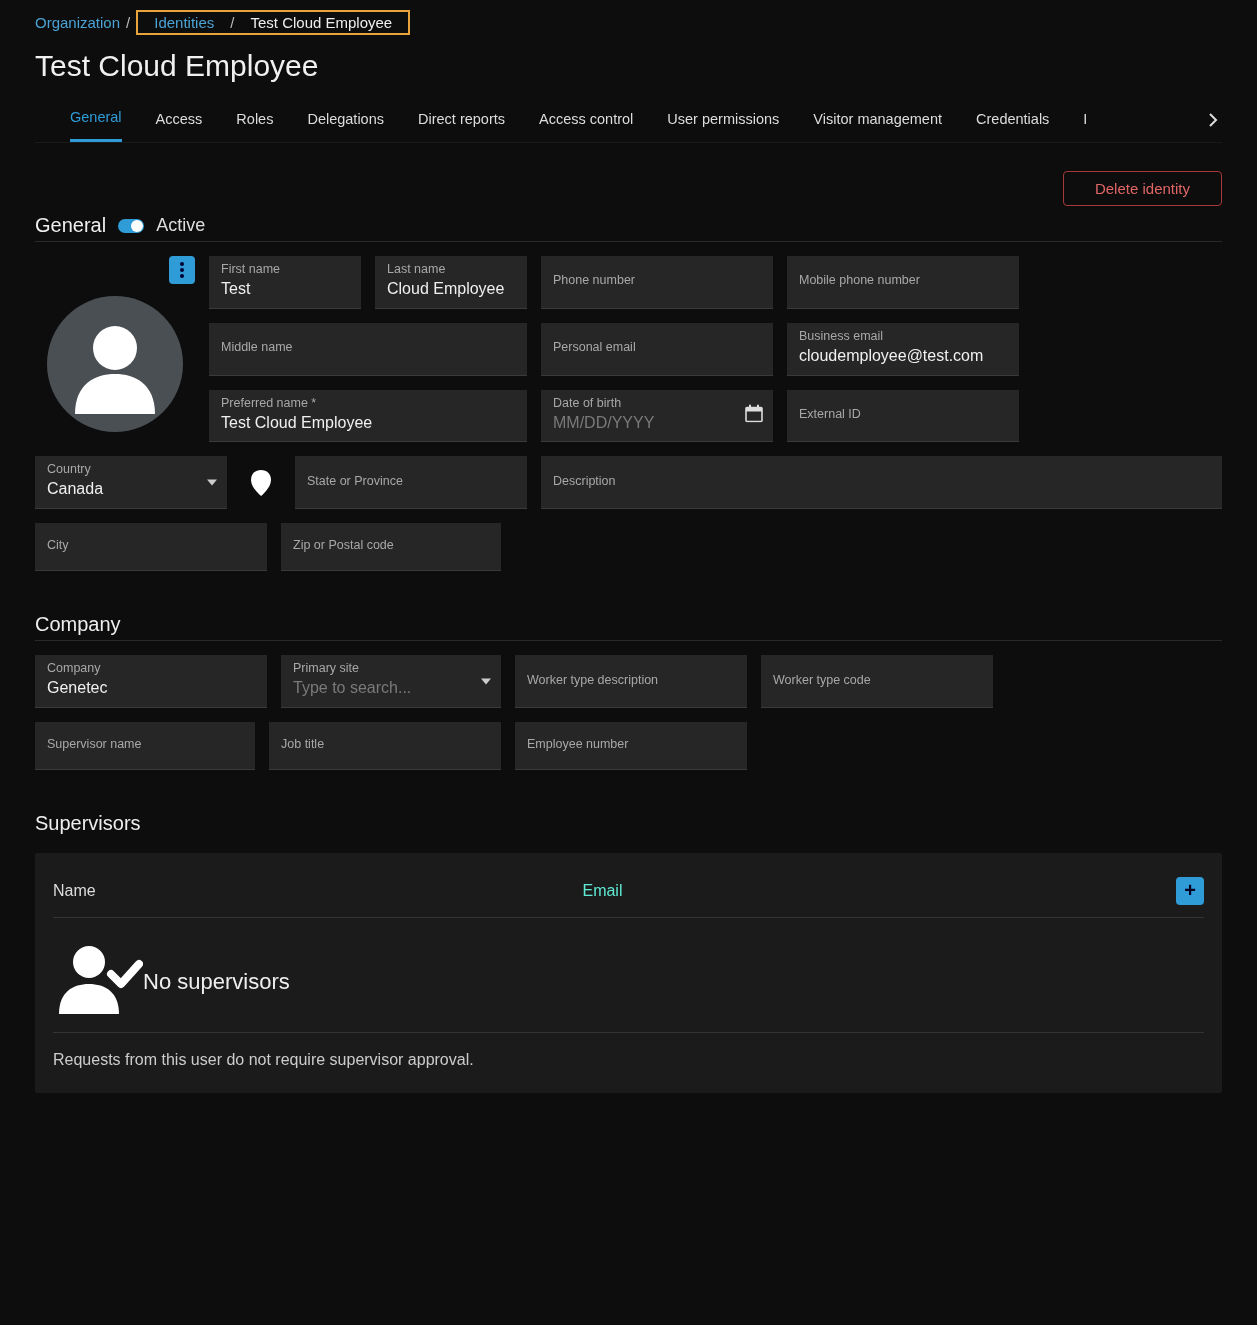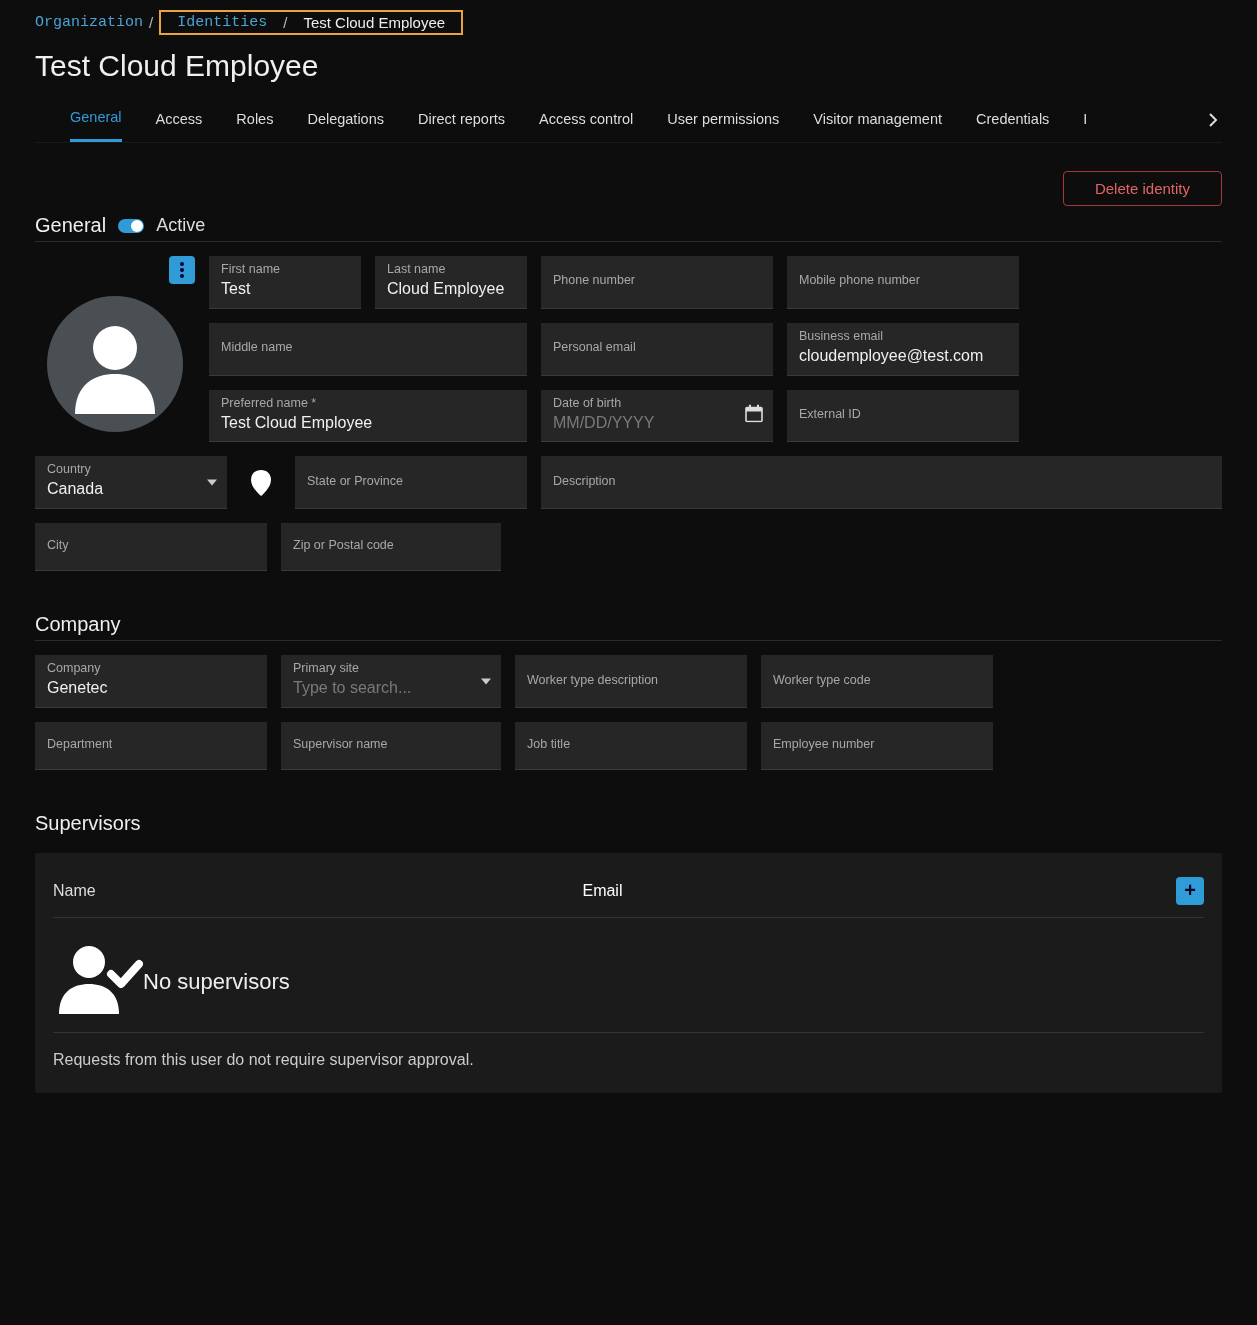--- a/index.html
+++ b/index.html
@@ -5,21 +5,21 @@
   * { box-sizing: border-box; margin: 0; padding: 0; }
   body {
     background: #0d0d0d;
     color: #e0e0e0;
     font-family: "Segoe UI", Arial, sans-serif;
     font-size: 14px;
     width: 1257px;
     padding: 10px 35px 40px 35px;
   }
   .breadcrumb { display: flex; align-items: center; gap: 6px; font-size: 15px; }
-  .breadcrumb a { color: #4aa3d4; text-decoration: none; font-family: Liberation Mono, monospace; }
+  .breadcrumb a { color: #4aa3d4; text-decoration: none; }
   .breadcrumb .sep { color: #bbb; }
   .breadcrumb .current { color: #eee; }
   .crumb-highlight {
     border: 2px solid #e8a33d;
     padding: 2px 16px;
     display: inline-flex;
     gap: 16px;
     align-items: center;
   }
   .page-title { font-size: 30px; font-weight: 400; color: #f0f0f0; margin: 14px 0 18px 0; }
@@ -82,21 +82,21 @@
   .pin-between {
     width:40px; display:flex; align-items:center; justify-content:center;
   }
   .pin-between svg{ fill:#fff; }
   .company-section, .sup-section { margin-top: 42px; }
   .sup-box {
     background:#1b1b1b; border-radius:2px; padding: 18px 18px 24px 18px;
   }
   .sup-head { display:flex; align-items:center; border-bottom:1px solid #333; padding:6px 0 12px 0; }
   .sup-col-name { flex:0 0 46%; color:#ddd; font-size:16px; }
-  .sup-col-email { flex:1; color:#ffffff; font-size:16px; }
+  .sup-col-email { flex:1; color:#5eead4; font-size:16px; }
   .add-btn {
     width:28px;height:28px;background:#2f9cd8;border-radius:4px;color:#002;
     display:flex;align-items:center;justify-content:center;font-size:20px;font-weight:600;cursor:pointer;
   }
   .sup-empty { display:flex; flex-direction:row; align-items:center; padding:26px 0 18px 0; border-bottom:1px solid #333; }
   .sup-empty svg { fill:#fff; }
   .sup-empty-text { font-size:22px; color:#eee; margin-top:6px; }
   .sup-note { color:#ccc; font-size:16px; margin-top:18px; }
 </style>
 </head>
@@ -257,23 +257,20 @@
       <span class="dropdown-caret"></span>
     </div>
     <div class="field med">
       <div class="field-label">Worker type description</div>
     </div>
     <div class="field med">
       <div class="field-label">Worker type code</div>
     </div>
   </div>
   <div class="field-row" style="margin-top:14px">
-    <div class="field med">
-      <div class="field-label">Department</div>
-    </div>
     <div class="field" style="flex:0 0 220px">
       <div class="field-label">Supervisor name</div>
     </div>
     <div class="field med">
       <div class="field-label">Job title</div>
     </div>
     <div class="field med">
       <div class="field-label">Employee number</div>
     </div>
   </div>

